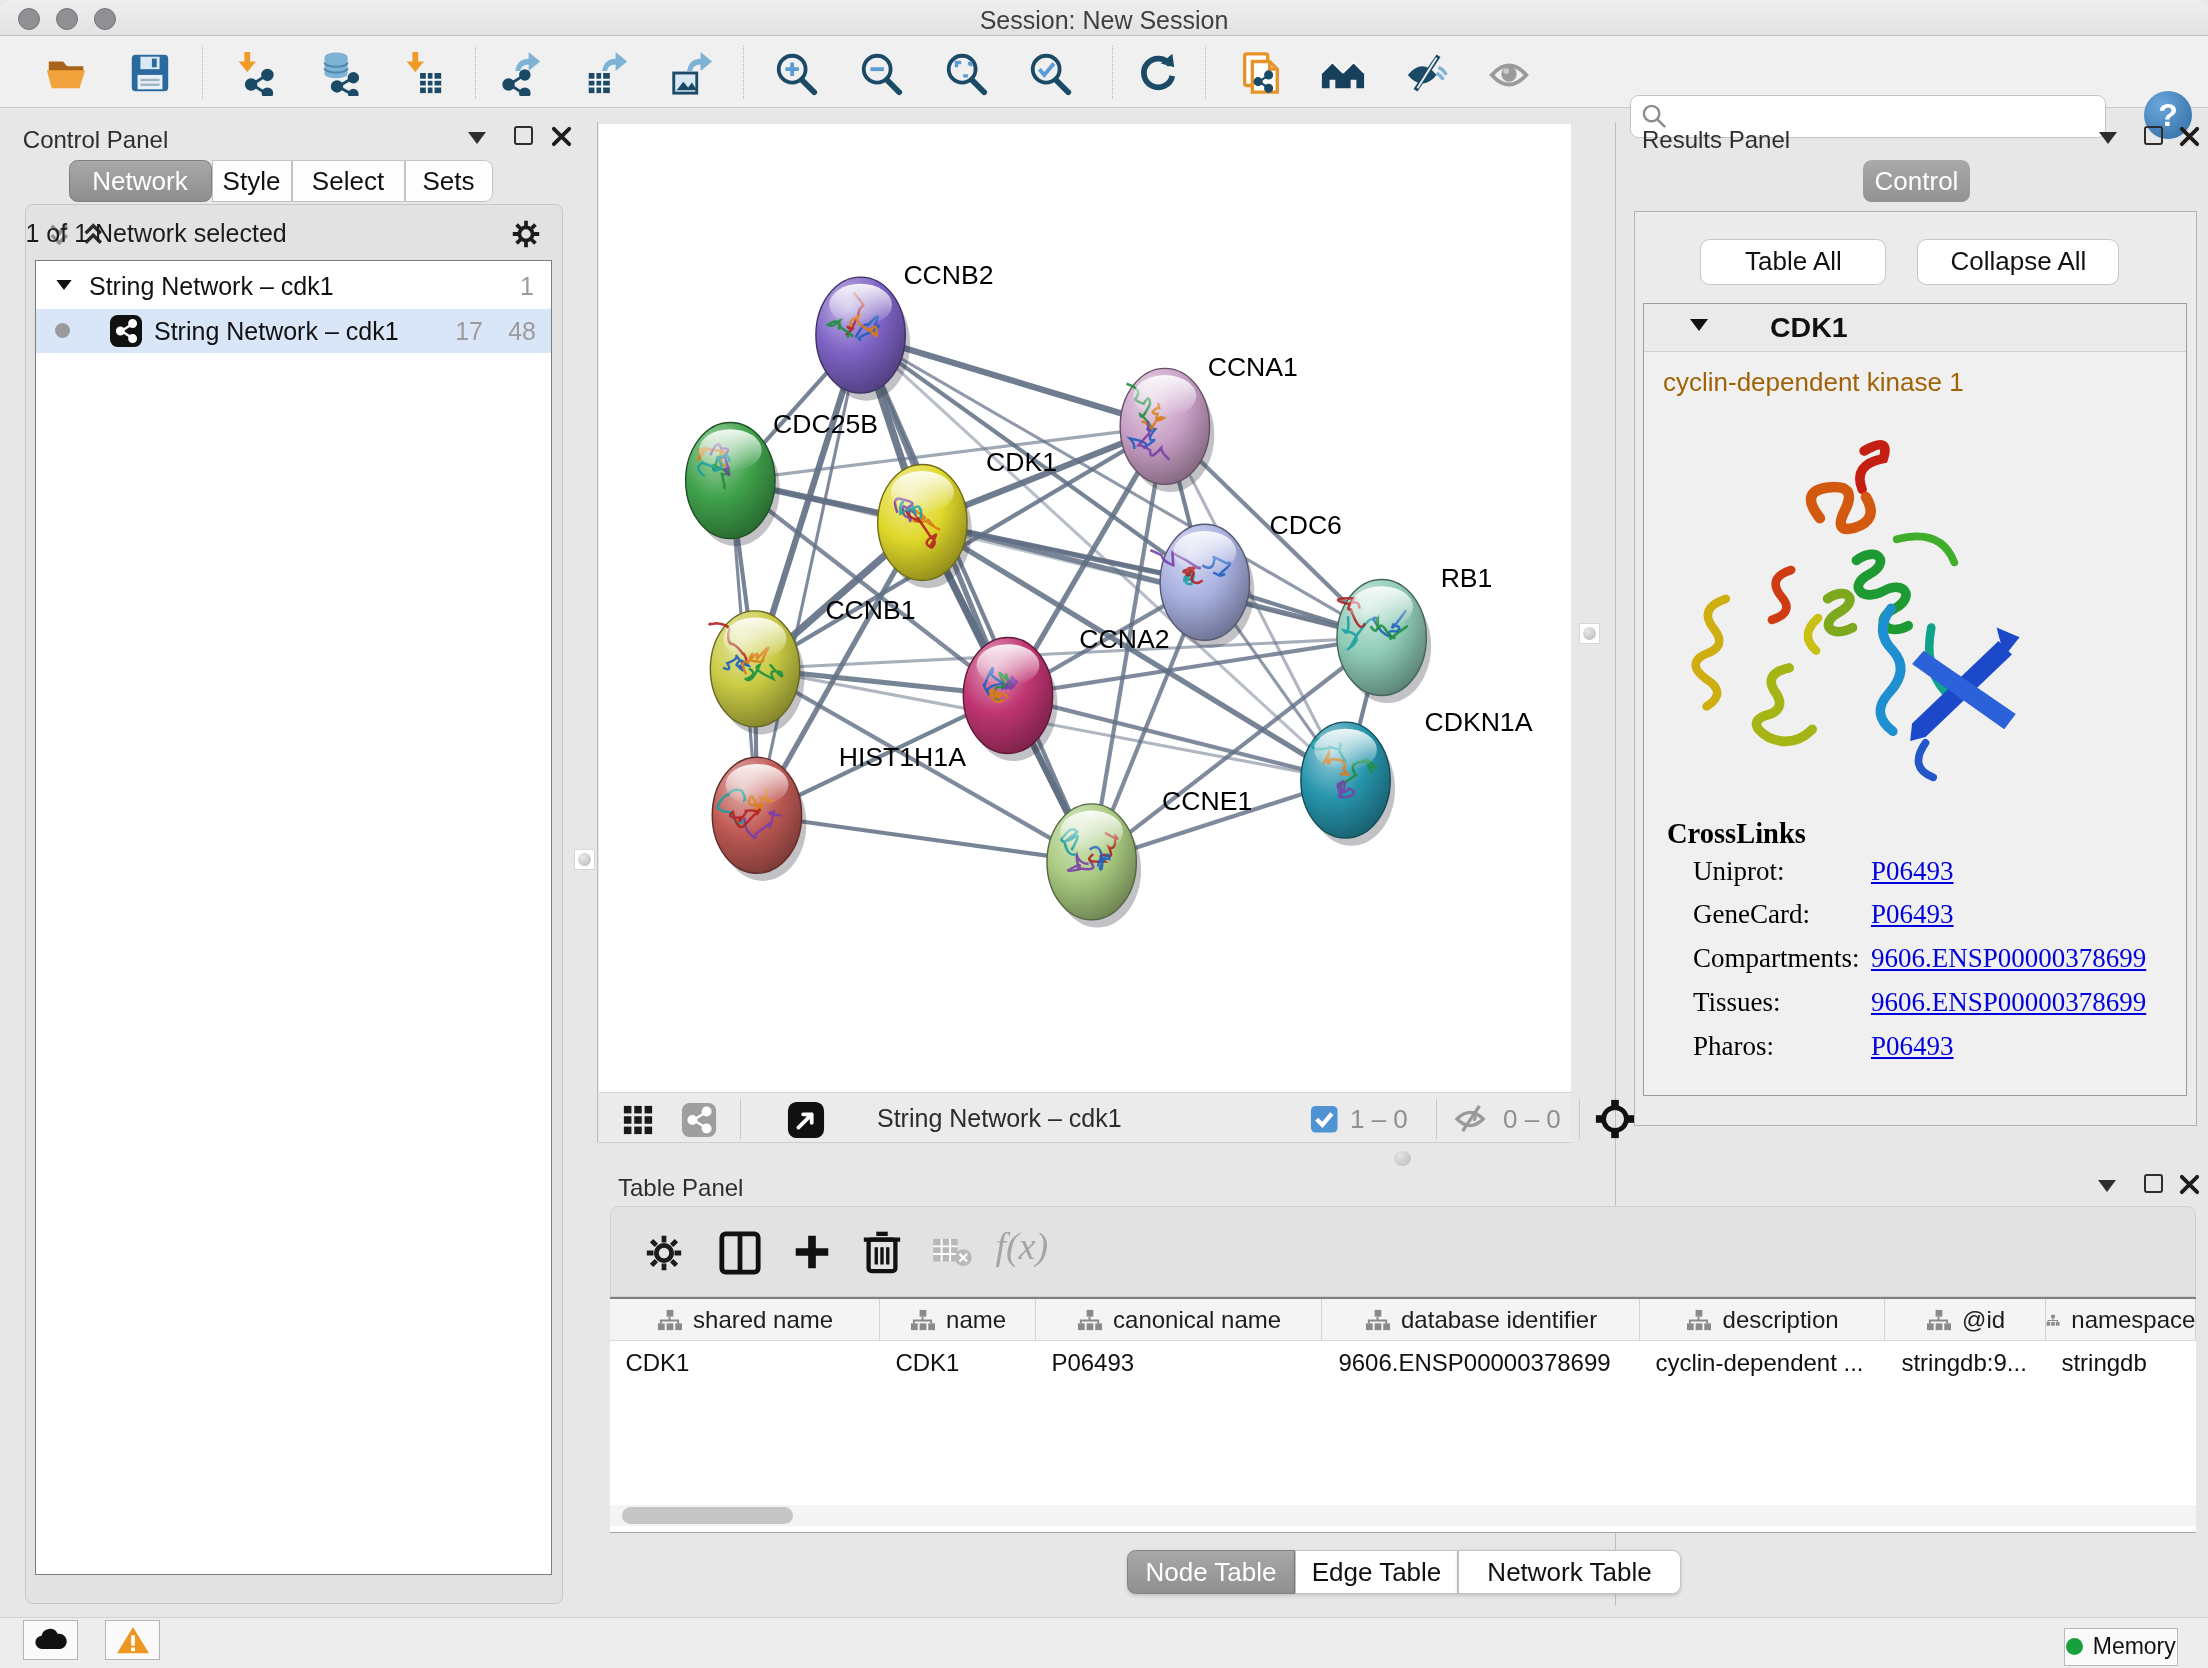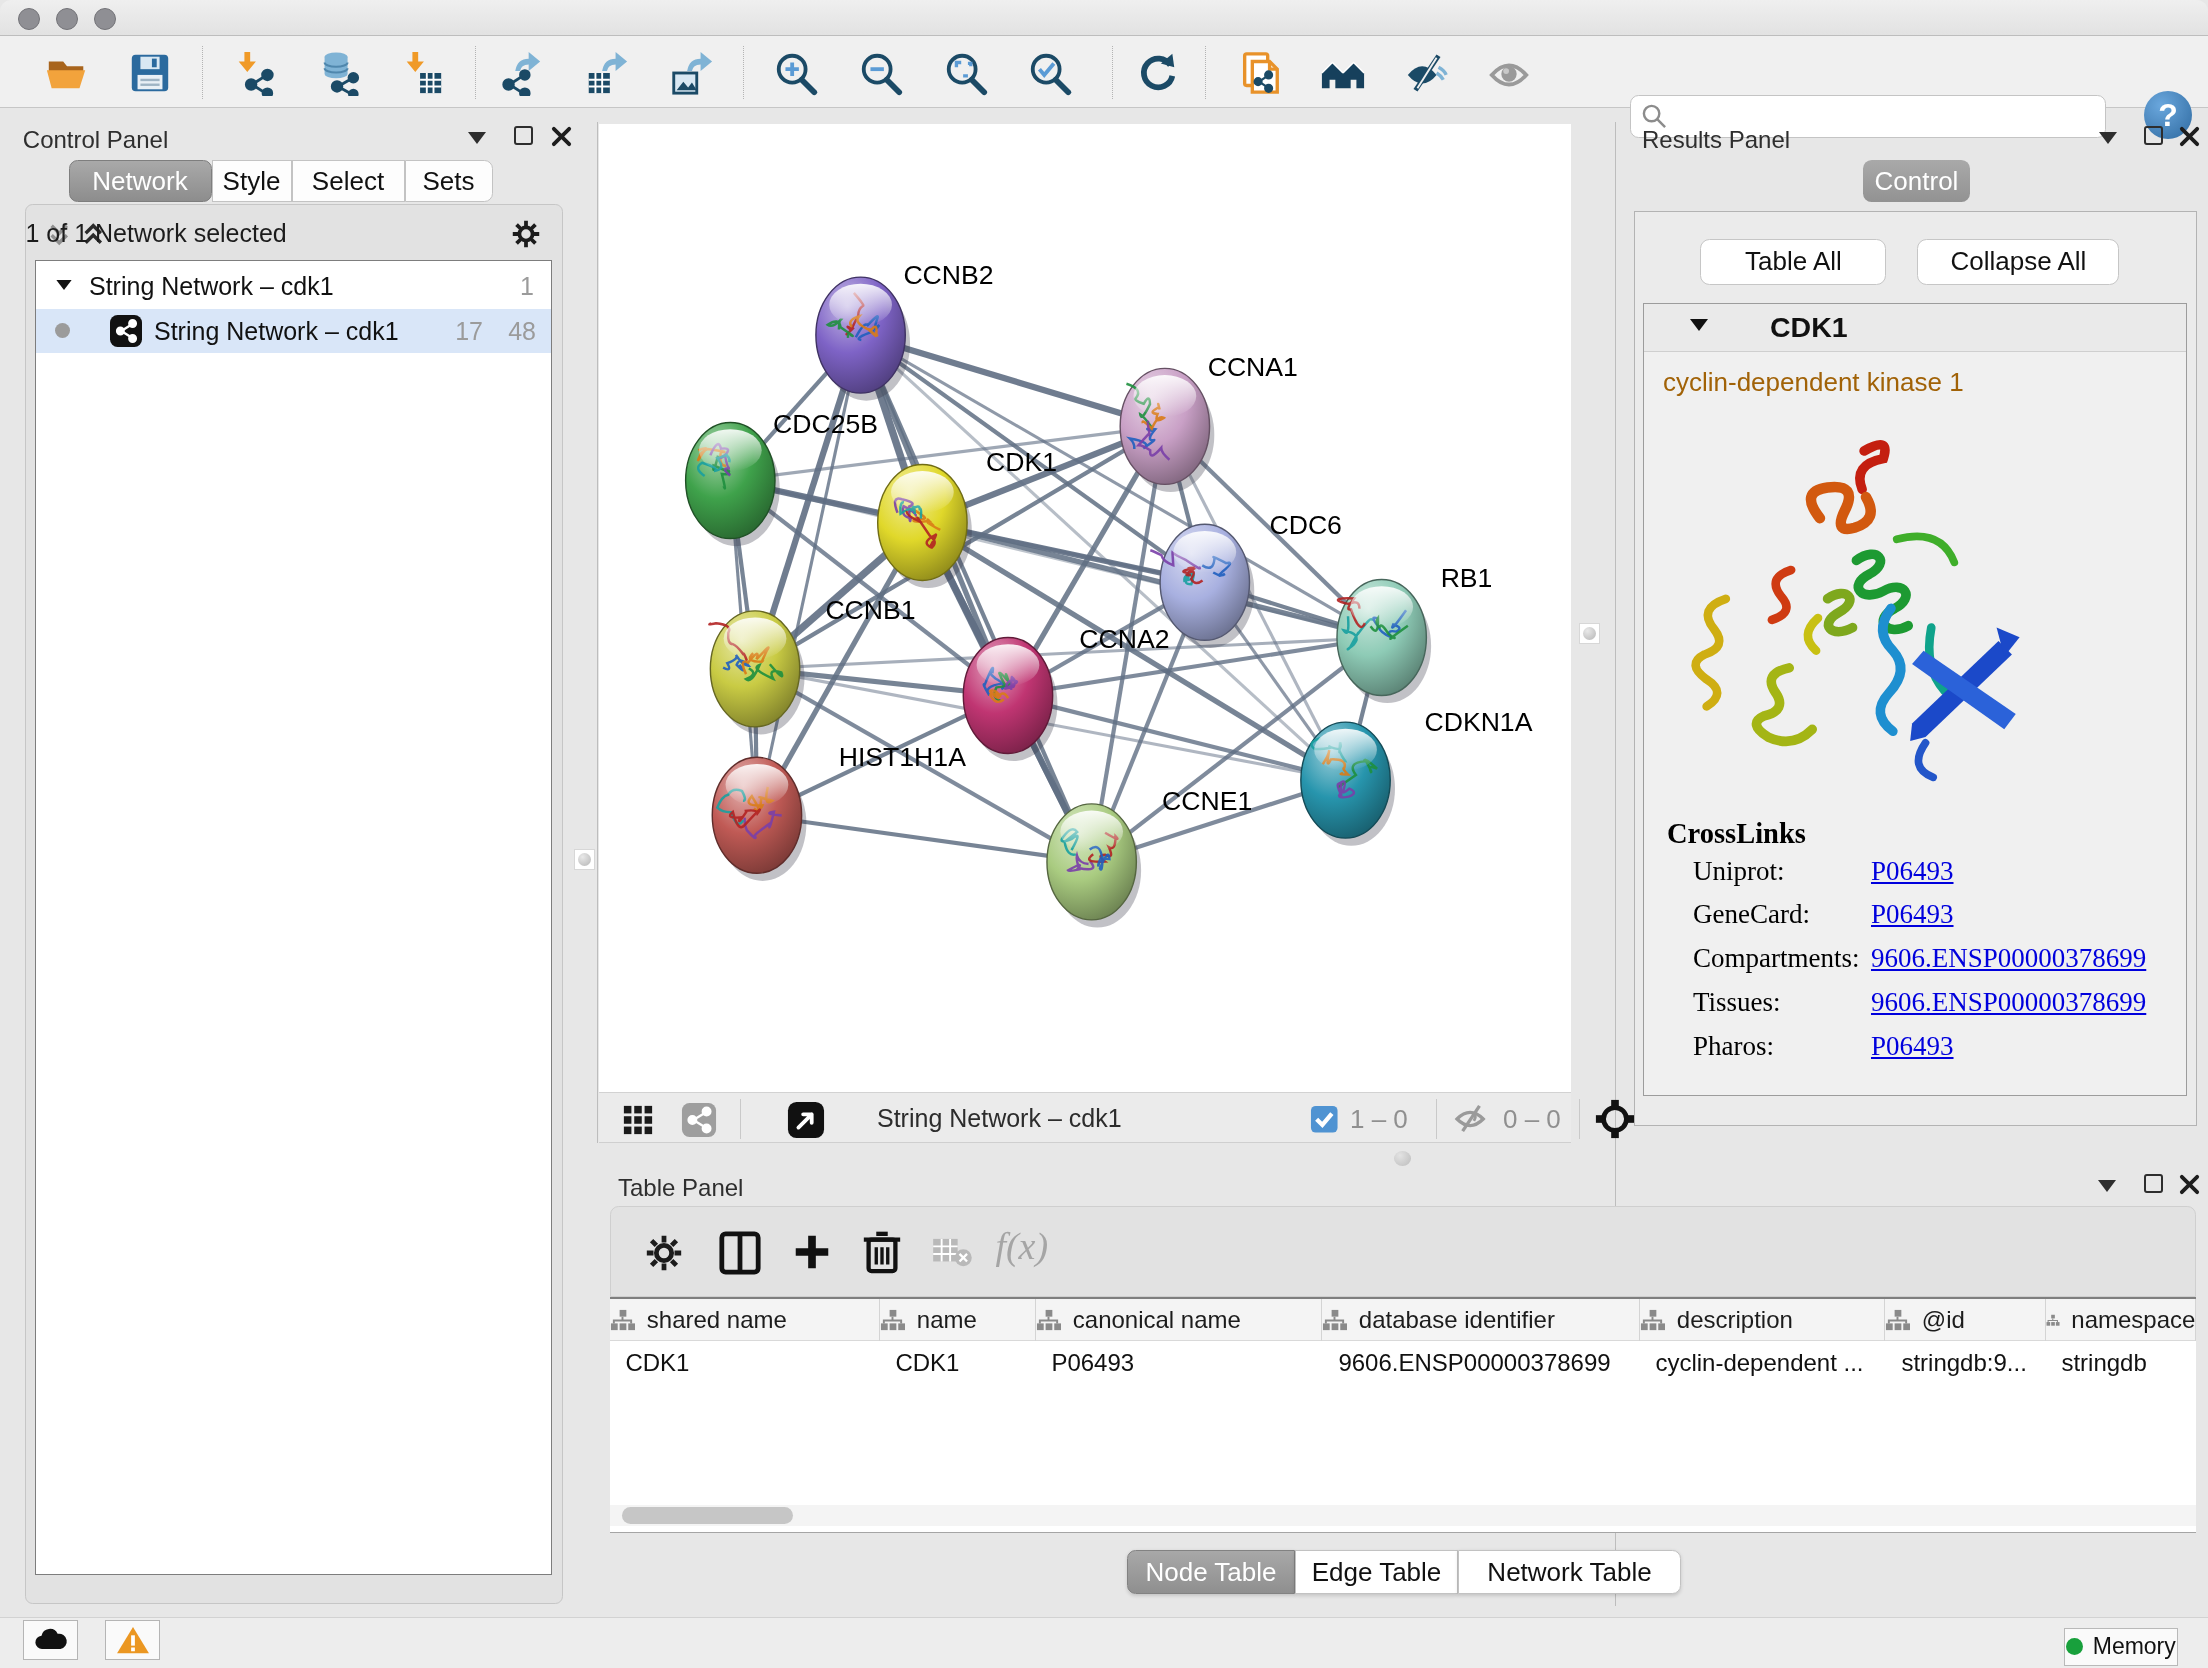--- a/index.html
+++ b/index.html
@@ -98,21 +98,21 @@
 
   
   #table-panel { position:absolute; left:599px; top:1170px; width:1609px; height:447px; }
   #tp-toolbar { position:absolute; left:11.4px; top:36px; width:1586px; height:91px;
     background:#e2e2e2; border:1px solid #cfcfcf; border-radius:8.6px 8.6px 0 0; }
   #tp-table { position:absolute; left:11.4px; top:127px; width:1586px; height:236px;
     background:#fff; border-top:2.9px solid #7f7f7f; border-bottom:1.9px solid #a5a5a5; }
   #tp-header { position:absolute; left:0; top:0; right:0; height:42px; background:#f4f4f4;
     border-bottom:1px solid #d9d9d9; }
   .th { position:absolute; top:0; height:42px; border-right:1px solid #d4d4d4;
-    display:flex; align-items:center; gap:11.4px;
+    display:flex; align-items:center; justify-content:center; gap:11.4px;
     font-size:24px; color:#1c1c1c; }
   .td { position:absolute; top:44px; height:38px; font-size:24px; color:#111;
     padding-top:5.7px; white-space:nowrap; overflow:hidden; }
   #tp-hscroll { position:absolute; left:0; right:0; bottom:5.7px; height:21px; background:#f4f4f4; }
   #tp-hscroll i { position:absolute; left:11.4px; top:1.9px; width:171px; height:17px;
     border-radius:8.6px; background:#c6c6c6; display:block; }
   .bottom-tab { position:absolute; top:0; height:44px; background:#fff; border:1px solid #c2c2c2;
     font-size:26px; color:#111; text-align:center; line-height:42px;
     box-shadow:0 1.9px 3.8px rgba(0,0,0,0.15); }
   .bottom-tab.active { background:linear-gradient(#a8a8a8,#8f8f8f); color:#fff; border-color:#828282; }
@@ -127,20 +127,21 @@
     justify-content:center; gap:9.5px; font-size:23px; color:#111; }
   #memory-btn i { width:17px; height:17px; border-radius:50%; background:#18a03c; display:block; }
 </style>
 </head>
 <body>
 
 <div id="titlebar">
   <span class="tl-light" style="left:18px"></span>
   <span class="tl-light" style="left:56px"></span>
   <span class="tl-light" style="left:94px"></span>
+  <div id="win-title">Session: New Session</div>
 </div>
 
 <div id="toolbar">
   <div class="tbtn" style="left:44px">
     <svg viewBox="0 0 48 48">
       <path d="M5 12 h15 l4 5 h17 v6 H5z" fill="#a8641c"></path>
       <path d="M3 21 h40 l-6 19 H8z" fill="#f2a33c"></path>
     </svg>
   </div>
   <div class="tbtn" style="left:127px">

